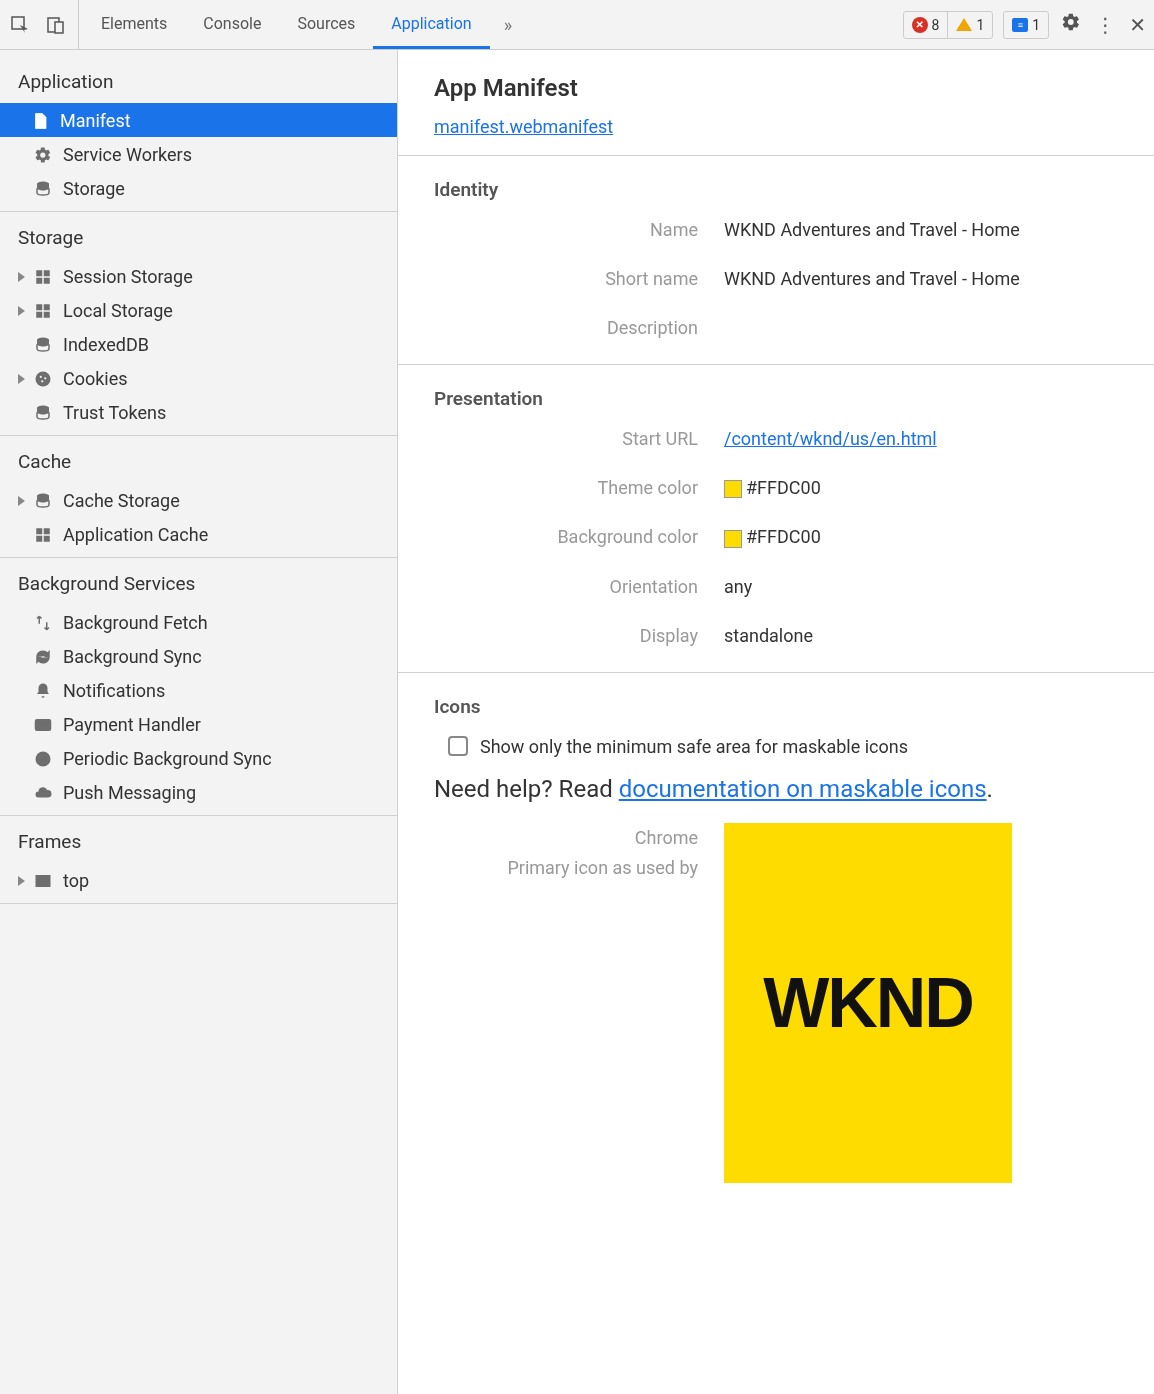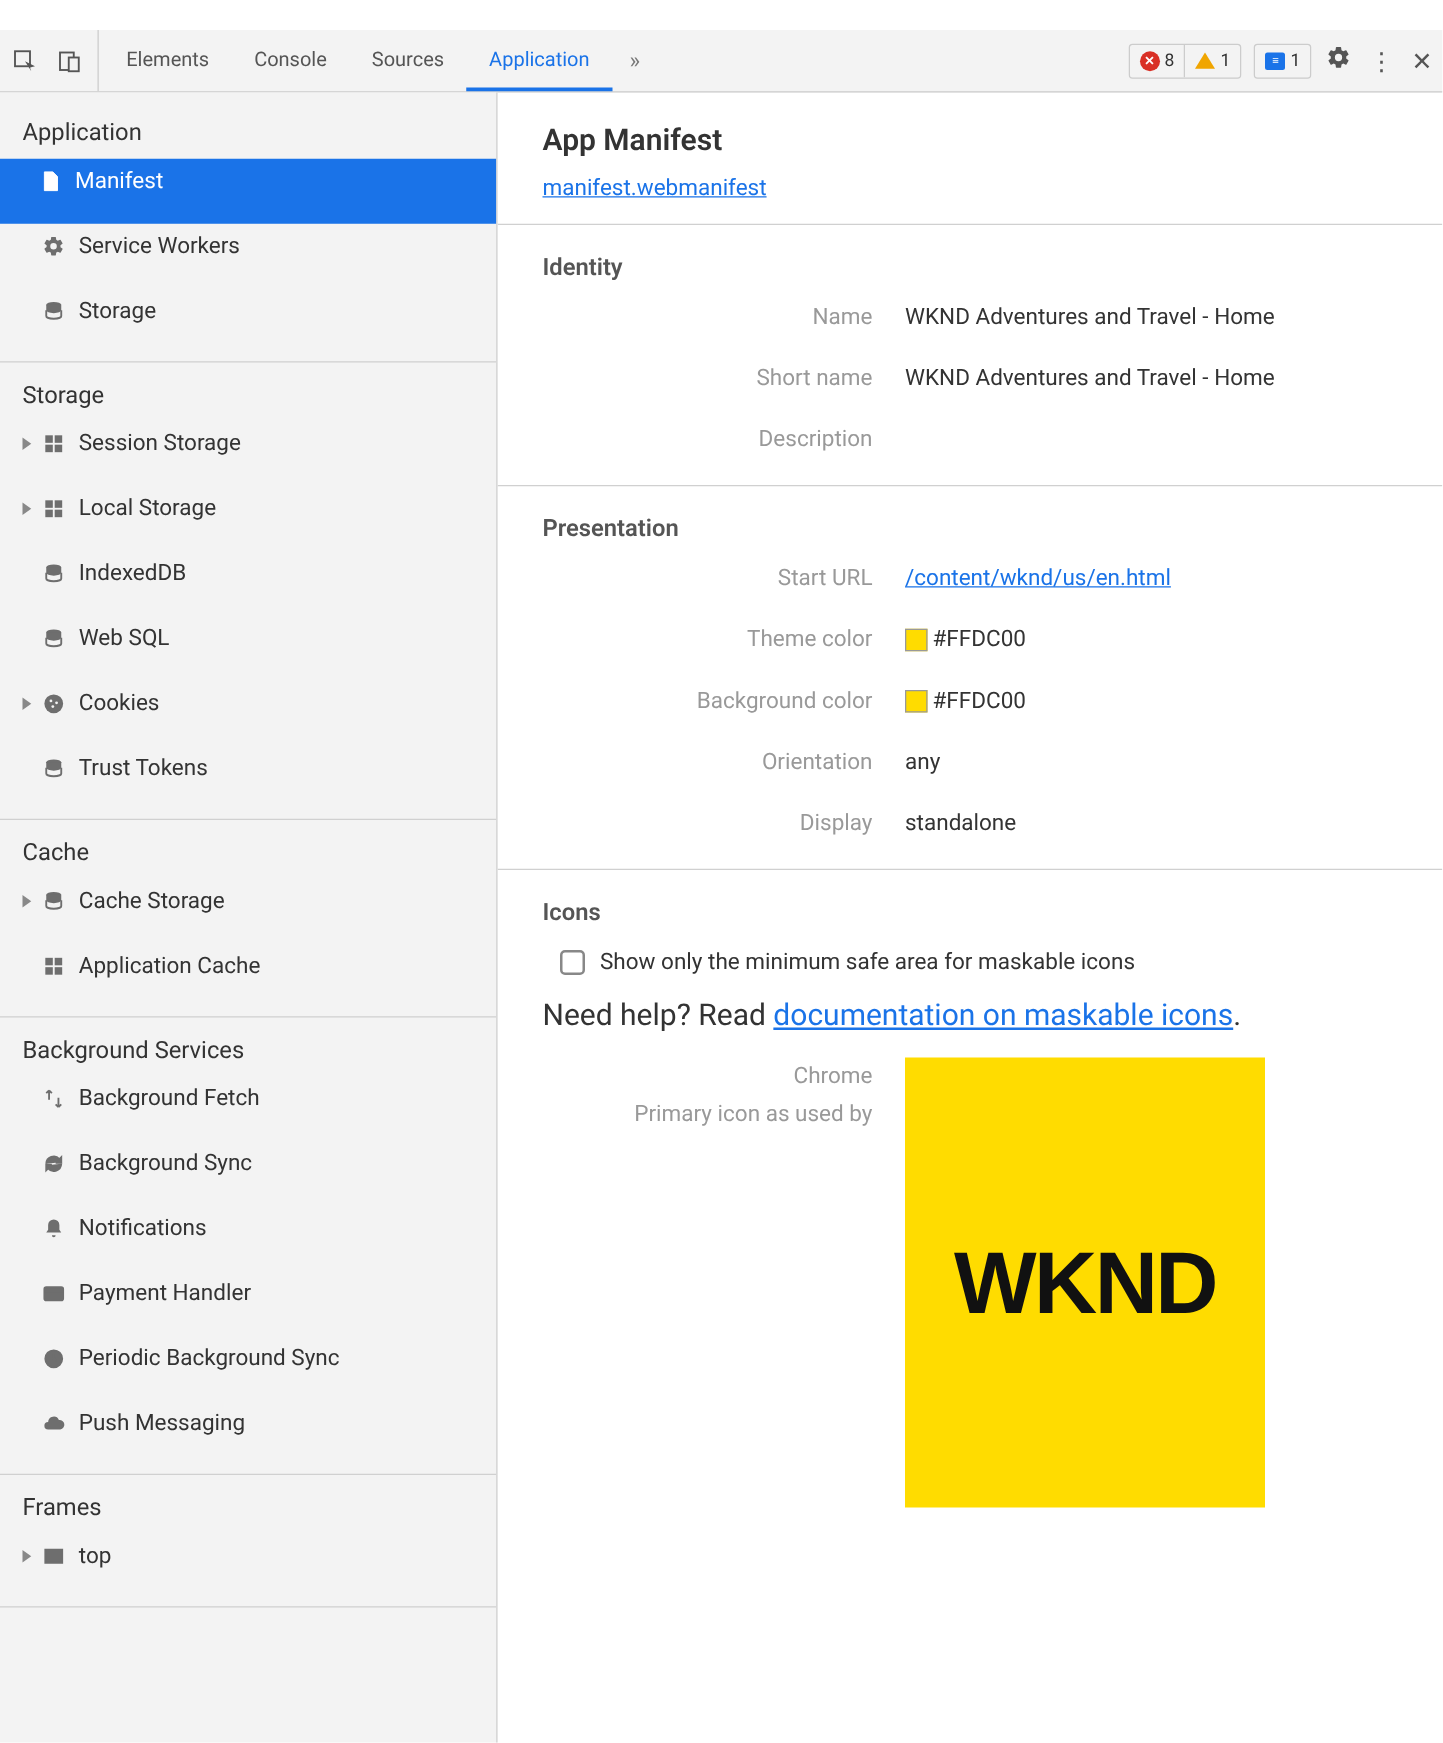--- a/index.html
+++ b/index.html
@@ -13,21 +13,20 @@
   overflow: hidden;
 }
 .toolbar {
   display: flex;
   align-items: center;
   height: 50px;
   border-bottom: 1px solid #ccc;
   background: #f3f3f3;
   padding: 0 8px;
   gap: 4px;
-  margin-top: 24px;
 }
 .toolbar-left { display: flex; align-items: center; gap: 12px; padding-right: 10px; border-right: 1px solid #ccc; height: 100%;}
 .toolbar-icon { width: 24px; height: 24px; display:flex; align-items:center; justify-content:center; color:#555; cursor:pointer;}
 .tabs { display: flex; align-items: center; height: 100%; }
 .tab {
   padding: 0 18px;
   height: 100%;
   display: flex;
   align-items: center;
   color: #555;
@@ -58,21 +57,21 @@
 }
 .sb-section-title {
   font-size: 19px;
   color: #333;
   padding: 14px 18px 10px;
 }
 .sb-section { border-bottom: 1px solid #d0d0d0; padding-bottom: 6px;}
 .sb-item {
   display:flex;
   align-items:center;
-  padding: 7px 18px 24px 30px;
+  padding: 7px 18px 6px 30px;
   gap: 10px;
   font-size: 18px;
   color:#333;
   cursor:pointer;
 }
 .sb-item.selected { background:#1a73e8; color:#fff;}
 .sb-item.selected .sb-icon svg { fill:#fff; stroke:#fff;}
 .sb-tri { width:0; height:0; border-top:5px solid transparent; border-bottom:5px solid transparent; border-left:7px solid #888; margin-left:-12px; margin-right:-2px;}
 .sb-icon { width:20px; height:20px; display:flex; align-items:center; justify-content:center;}
 .sb-icon svg { fill:#6e6e6e; }
@@ -228,31 +227,20 @@
           <span class="sb-icon" style="color: rgb(110, 110, 110);">
             <svg width="18" height="18" viewBox="0 0 24 24" fill="currentColor">
               <ellipse cx="12" cy="5" rx="8" ry="3"></ellipse>
               <path d="M4 5v6c0 1.66 3.58 3 8 3s8-1.34 8-3V5"></path>
               <path d="M4 11v6c0 1.66 3.58 3 8 3s8-1.34 8-3v-6" fill="none" stroke="currentColor" stroke-width="2"></path>
             </svg>
           </span>
           <span>IndexedDB</span>
         </div>
         <div class="sb-item">
-          <span style="width: 0px; margin-left: -12px; margin-right: 5px;"></span>
-          <span class="sb-icon" style="color: rgb(110, 110, 110);">
-            <svg width="18" height="18" viewBox="0 0 24 24" fill="currentColor">
-              <ellipse cx="12" cy="5" rx="8" ry="3"></ellipse>
-              <path d="M4 5v6c0 1.66 3.58 3 8 3s8-1.34 8-3V5"></path>
-              <path d="M4 11v6c0 1.66 3.58 3 8 3s8-1.34 8-3v-6" fill="none" stroke="currentColor" stroke-width="2"></path>
-            </svg>
-          </span>
-          <span>Web SQL</span>
-        </div>
-        <div class="sb-item">
           <span class="sb-tri"></span>
           <span class="sb-icon" style="color: rgb(110, 110, 110);">
             <svg width="18" height="18" viewBox="0 0 24 24" fill="currentColor">
               <circle cx="12" cy="12" r="10"></circle>
               <circle cx="9" cy="9" r="1.5" fill="#f3f3f3"></circle>
               <circle cx="15" cy="11" r="1.5" fill="#f3f3f3"></circle>
               <circle cx="11" cy="15" r="1.5" fill="#f3f3f3"></circle>
             </svg>
           </span>
           <span>Cookies</span>

